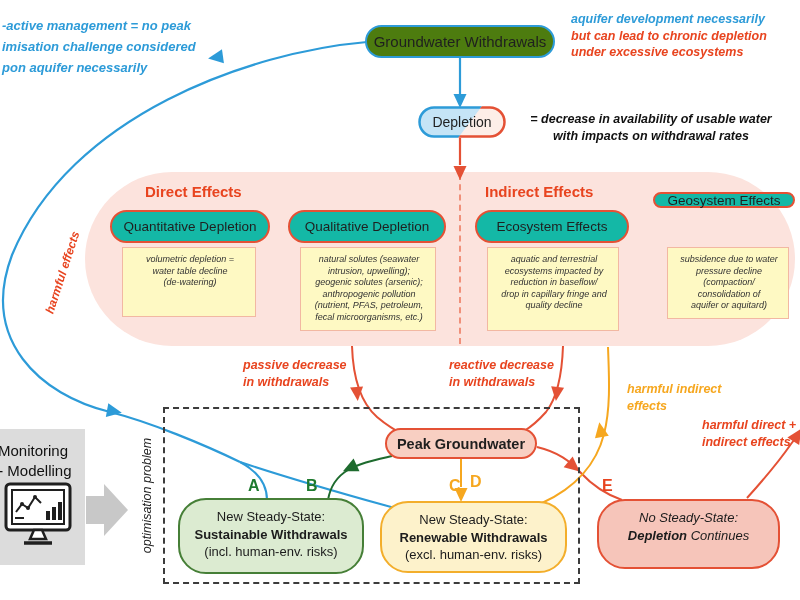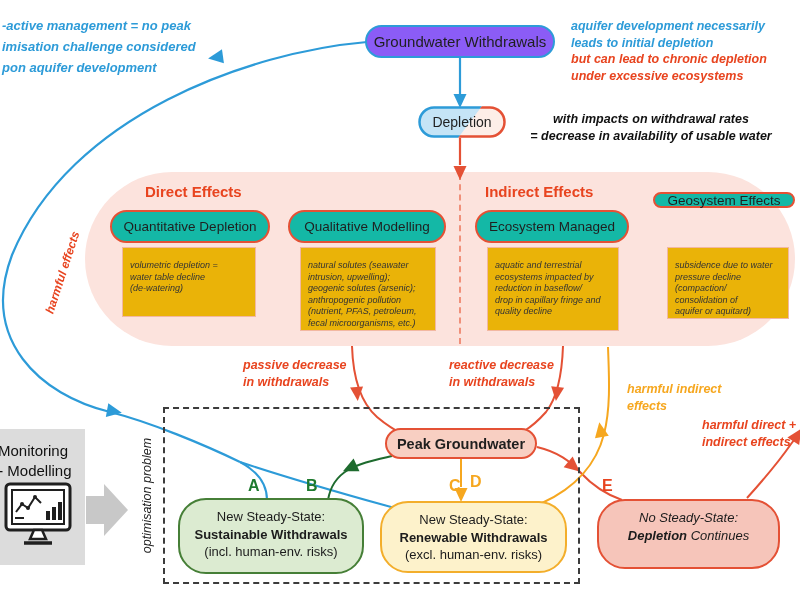--- a/index.html
+++ b/index.html
@@ -10,35 +10,35 @@
   }
   .abs { position:absolute; }
   .note { font-style:italic; font-weight:bold; font-size:12.5px; line-height:17px; }
   .note-blue { color:#2d9bd8; }
   .note-red { color:#e8441f; }
   .note-orange { color:#f6a71f; }
   .pill {
     position:absolute; display:flex; align-items:center; justify-content:center;
     border-radius:17px; text-align:center;
   }
-  .pill-blue { background:#8b5cf6; border:2.5px solid #2d9bd8; font-size:15px; }
+  .pill-blue { background:#4d7c0f; border:2.5px solid #2d9bd8; font-size:15px; }
   .pill-pink { background:#14b8a6; border:2.5px solid #e45135; font-size:13.5px; }
   .panel {
     position:absolute; left:85px; top:172px; width:710px; height:174px;
     background:#fce3dd; border-radius:87px;
   }
   .section-title { position:absolute; font-weight:bold; font-size:15px; color:#e8441f; text-align:left; }
   .divider-dashed {
     position:absolute; left:459px; top:174px; height:170px; width:0;
     border-left:2px dashed #f0907a;
   }
   .desc-box {
-    position:absolute; background:#eab308; border:1px solid #f2b8a2;
+    position:absolute; background:#fef9c3; border:1px solid #f2b8a2;
     font-style:italic; font-size:9px; line-height:11.5px; color:#333;
-    padding:12px 5px 4px 7px; white-space:pre-line;
+    padding:6px 5px 4px 7px; white-space:pre-line;text-align:center;
   }
   .harmful-vert {
     position:absolute; left:8px; top:264px; width:110px; text-align:center;
     transform:rotate(-72deg); font-size:12px;
   }
   .dashed-box {
     position:absolute; left:163px; top:407px; width:417px; height:177px;
     border:2px dashed #3c3c3c;
   }
   .opt-label {
@@ -130,26 +130,25 @@
     <polygon points="0,-10 7,5 -7,5" transform="translate(601,432) rotate(-10)" fill="#f6a71f"></polygon>
     <path d="M 747 498 C 765 478 780 460 791 444 C 797 436 801 431 806 425" fill="none" stroke="#e45135" stroke-width="2"></path>
     <polygon points="0,-10 7,5 -7,5" transform="translate(796,437) rotate(33)" fill="#e45135"></polygon>
 
     <polygon points="86,496 104,496 104,484 128,510 104,536 104,524 86,524" fill="#c8c8c8"></polygon>
   </svg>
 
   <div class="note note-blue abs" style="left:2px; top:15px; line-height:21px; font-size:13px;">
     <div>-active management = no peak</div>
     <div>imisation challenge considered</div>
-    <div>pon aquifer development</div>
-  </div>
-
-  <div class="note abs" style="left:571px; top:18px; line-height:16.5px;">
+    <div>pon aquifer necessarily</div>
+  </div>
+
+  <div class="note abs" style="left:571px; top:11px; line-height:16.5px;">
     <div class="note-blue">aquifer development necessarily</div>
-    <div class="note-blue">leads to initial depletion</div>
     <div class="note-red">but can lead to chronic depletion</div>
     <div class="note-red">under excessive ecosystems</div>
   </div>
 
   <div class="pill pill-blue" style="left:365px; top:25px; width:190px; height:33px;">Groundwater Withdrawals</div>
 
   <svg class="layer" style="left:418px; top:106px;" width="88" height="32" viewBox="0 0 88 32">
     <defs>
       <clipPath id="depRound">
           <rect x="1.5" y="1.5" width="85" height="29" rx="14.5"></rect>
@@ -168,27 +167,27 @@
     <g clip-path="url(#depLeft)">
       <rect x="1.5" y="1.5" width="85" height="29" rx="14.5" fill="none" stroke="#2d9bd8" stroke-width="2.5"></rect>
     </g>
     <g clip-path="url(#depRight)">
       <rect x="1.5" y="1.5" width="85" height="29" rx="14.5" fill="none" stroke="#e45135" stroke-width="2.5"></rect>
     </g>
   </svg>
   <div class="dep-label">Depletion</div>
 
   <div class="abs" style="left:512px; top:111px; width:278px; text-align:center; font-style:italic; font-weight:bold; font-size:12.5px; line-height:16.5px; color:#111;">
+    <div>= decrease in availability of usable water</div>
     <div>with impacts on withdrawal rates</div>
-    <div>= decrease in availability of usable water</div>
   </div>
 
   <div class="pill pill-pink" style="left:110px; top:210px; width:160px; height:33px;">Quantitative Depletion</div>
-  <div class="pill pill-pink" style="left:288px; top:210px; width:158px; height:33px;">Qualitative Modelling</div>
-  <div class="pill pill-pink" style="left:475px; top:210px; width:154px; height:33px;">Ecosystem Managed</div>
+  <div class="pill pill-pink" style="left:288px; top:210px; width:158px; height:33px;">Qualitative Depletion</div>
+  <div class="pill pill-pink" style="left:475px; top:210px; width:154px; height:33px;">Ecosystem Effects</div>
   <div class="pill pill-pink" style="left:653px; top:192px; width:142px; height:16px;">Geosystem Effects</div>
 
   <div class="note note-red abs" style="left:243px; top:357px;">
     <div>passive decrease</div>
     <div>in withdrawals</div>
   </div>
   <div class="note note-red abs" style="left:449px; top:357px;">
     <div>reactive decrease</div>
     <div>in withdrawals</div>
   </div>

